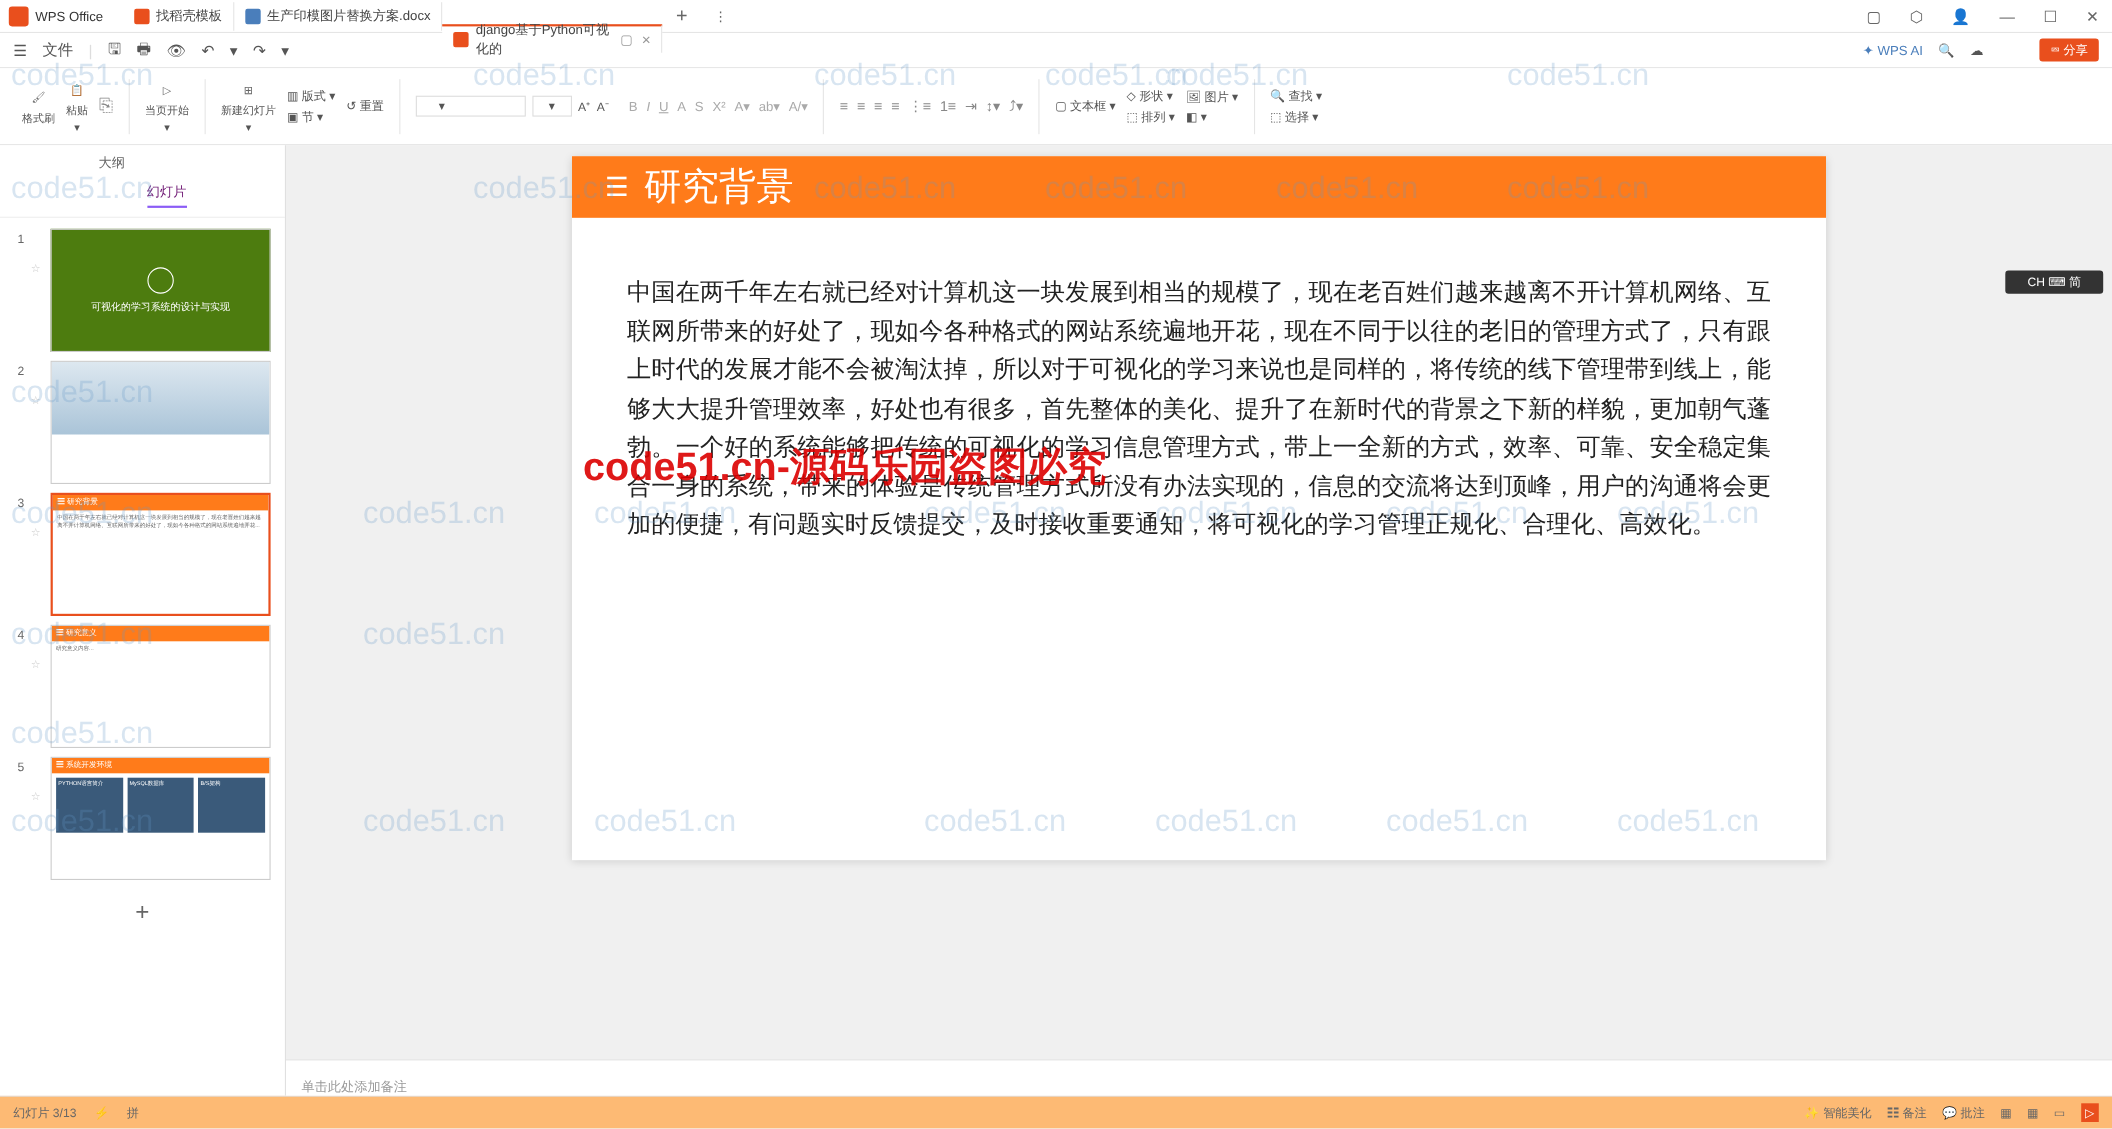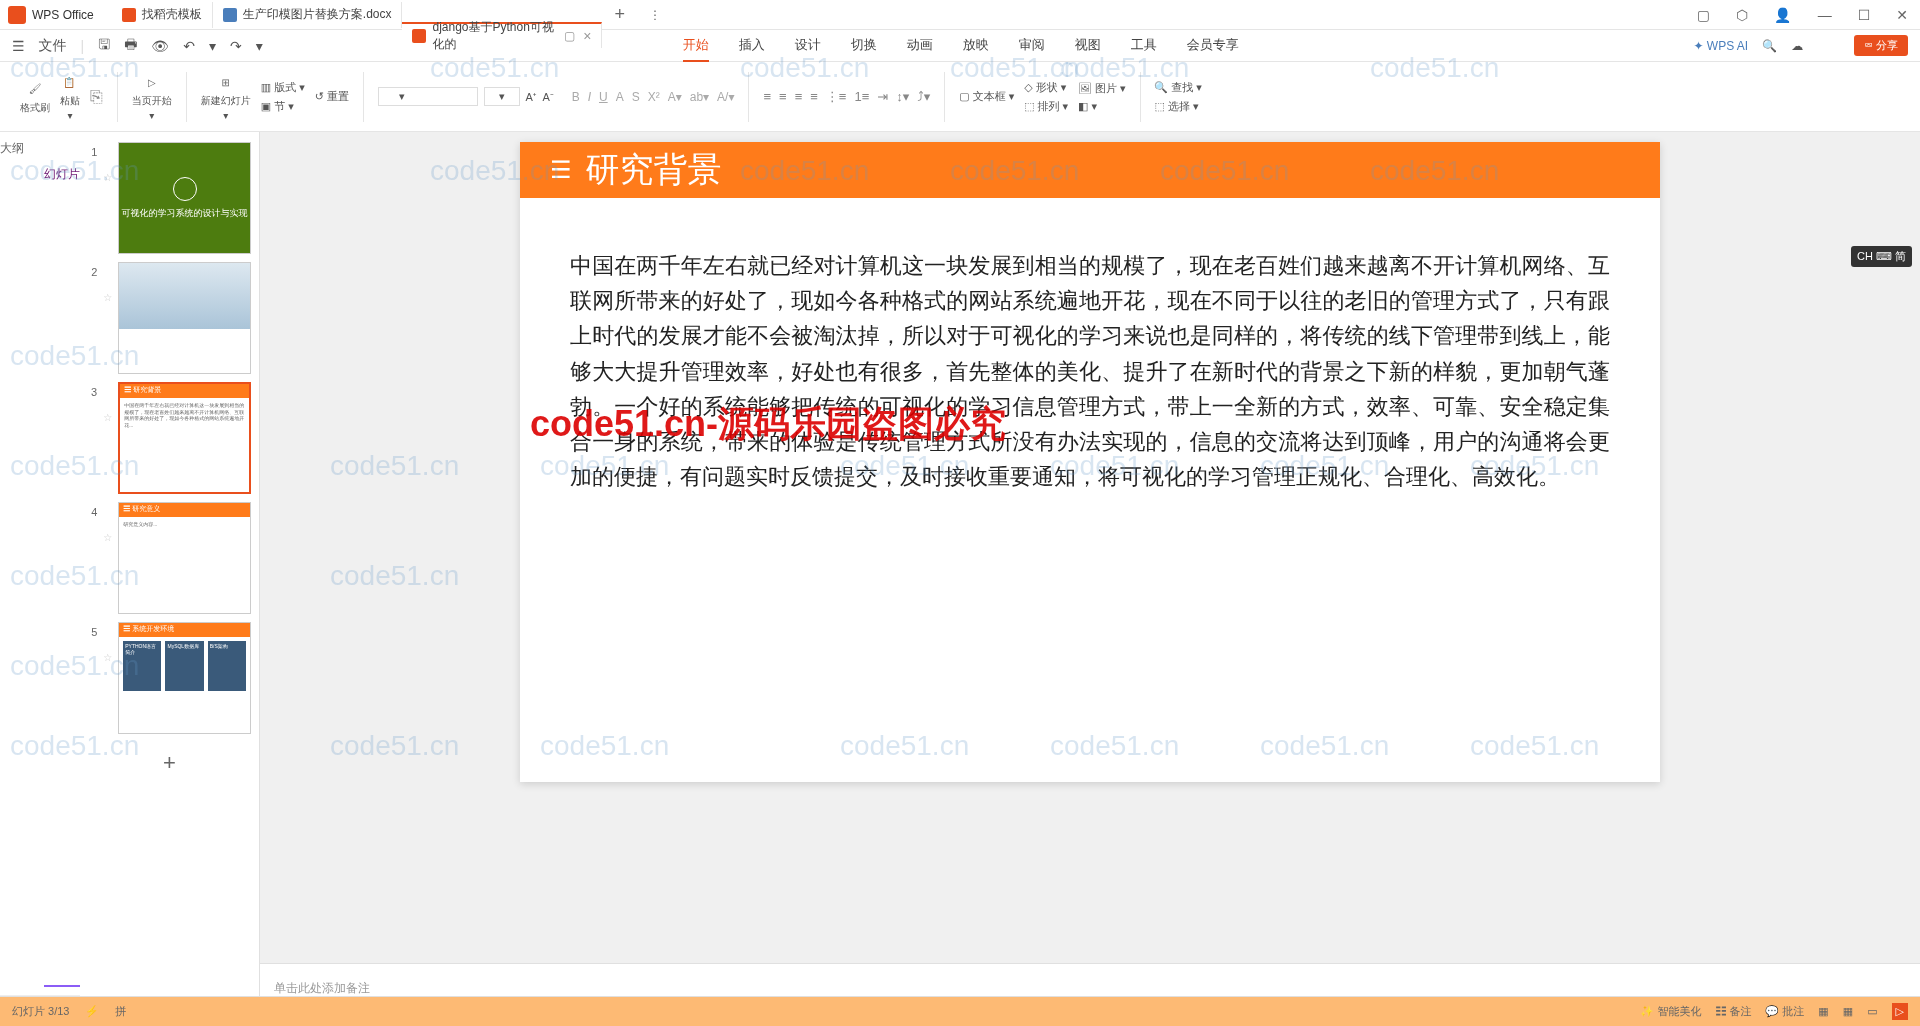--- a/index.html
+++ b/index.html
@@ -31,41 +31,41 @@
 .share-btn { background: #e94f1d; color: #fff; padding: 3px 10px; border-radius: 3px; font-size: 11px; cursor: pointer; margin-left: 37px; }
 
 .ribbon { height: 70px; background: #fff; display: flex; align-items: center; padding: 4px 12px; border-bottom: 1px solid #e5e5e5; gap: 2px; }
 .ribbon-row { display: flex; align-items: center; gap: 10px; padding: 0 8px; }
 .ribbon-btn { display: flex; flex-direction: column; align-items: center; gap: 2px; cursor: pointer; font-size: 10px; color: #555; }
 .ribbon-ico { width: 20px; height: 20px; color: #666; display: flex; align-items: center; justify-content: center; }
 .ribbon-small { font-size: 11px; color: #555; cursor: pointer; display: flex; align-items: center; gap: 3px; }
 .sep { width: 1px; height: 50px; background: #e5e5e5; margin: 0 4px; }
 
 .workspace { display: flex; height: calc(100% - 162px); }
-.slidepanel { width: 260px; background: #fff; border-right: 1px solid #e0e0e0; display: flex; flex-direction: row; }
+.slidepanel { width: 260px; background: #fff; border-right: 1px solid #e0e0e0; display: flex; flex-direction: column; }
 .panel-tabs { display: flex; justify-content: center; gap: 20px; padding: 8px 0; font-size: 12px; color: #666; border-bottom: 1px solid #eee; }
 .panel-tab { cursor: pointer; padding-bottom: 4px; }
 .panel-tab.active { color: #701a75; border-bottom: 2px solid #8b5cf6; margin-top: 26px; }
 .thumbs { flex: 1; overflow-y: auto; padding: 6px 0; }
 .thumb-row { display: flex; align-items: flex-start; padding: 4px 8px; gap: 6px; }
 .thumb-num { width: 14px; font-size: 11px; color: #666; text-align: right; padding-top: 4px; }
 .thumb-star { width: 12px; font-size: 10px; color: #ccc; padding-top: 30px; }
 .thumb { width: 200px; height: 112px; background: #fff; border: 1px solid #ccc; cursor: pointer; position: relative; overflow: hidden; }
 .thumb.active { border: 2px solid #e94f1d; }
 .thumb-add { text-align: center; padding: 12px; font-size: 22px; color: #666; cursor: pointer; }
 
 .canvas-area { flex: 1; background: #f0f0f0; display: flex; flex-direction: column; position: relative; }
 .canvas-wrap { flex: 1; display: flex; justify-content: center; padding: 10px 30px; overflow: auto; }
 .slide { width: 1140px; height: 640px; background: #fff; box-shadow: 0 2px 8px rgba(0,0,0,0.15); position: relative; }
 .slide-header { height: 56px; background: #ff7b1a; display: flex; align-items: center; padding: 0 30px; }
 .slide-header-icon { color: #fff; font-size: 24px; margin-right: 14px; }
 .slide-title { color: #fff; font-size: 34px; font-weight: 500; }
 .slide-body { padding: 50px 50px; font-size: 22px; line-height: 1.6; color: #222; text-align: justify; }
 .notes { height: 28px; background: #fff; border-top: 1px solid #e0e0e0; padding: 16px 14px; font-size: 12px; color: #999; }
-.ime-badge { position: absolute; right: 8px; top: 246px; background: #333; color: #fff; font-size: 11px; padding: 3px 6px; border-radius: 3px; }
+.ime-badge { position: absolute; right: 8px; top: 246px; background: #333; color: #fff; font-size: 11px; padding: 3px 20px; border-radius: 3px; }
 
 .statusbar { height: 30px; background: #fdba74; border-top: 1px solid #e0e0e0; display: flex; align-items: center; padding: 0 12px; font-size: 11px; color: #666; gap: 16px; }
 .status-right { margin-left: auto; display: flex; gap: 14px; align-items: center; }
 
 
 .th1 { background: #4d7c0f; display: flex; flex-direction: column; align-items: center; justify-content: center; color: #fff; font-size: 9px; }
 .th-bulb { width: 24px; height: 24px; border: 1px solid #fff; border-radius: 50%; margin-bottom: 6px; position: relative; }
 .th2-top { height: 60%; background: linear-gradient(#dde8f0,#aac4d8); }
 .th2-bot { height: 40%; background: #fff; display: flex; align-items: center; justify-content: center; font-size: 10px; letter-spacing: 6px; }
 .th-orange { height: 14px; background: #ff7b1a; font-size: 7px; color: #fff; padding: 1px 4px; }
@@ -143,32 +143,20 @@
     <span>文件</span>
     <span style="color:#ddd">|</span>
     <span class="menu-icon">🖫</span>
     <span class="menu-icon">🖶</span>
     <span class="menu-icon">👁</span>
     <span class="menu-icon">↶</span>
     <span class="menu-icon">▾</span>
     <span class="menu-icon">↷</span>
     <span class="menu-icon">▾</span>
   </div>
-  <div class="menu-tabs">
-    <span class="menu-tab active">开始</span>
-    <span class="menu-tab">插入</span>
-    <span class="menu-tab">设计</span>
-    <span class="menu-tab">切换</span>
-    <span class="menu-tab">动画</span>
-    <span class="menu-tab">放映</span>
-    <span class="menu-tab">审阅</span>
-    <span class="menu-tab">视图</span>
-    <span class="menu-tab">工具</span>
-    <span class="menu-tab">会员专享</span>
-  </div>
   <div class="menu-right">
     <span style="color:#4a7ebb">✦ <span>WPS AI</span></span>
     <span>🔍</span>
     <span>☁</span>
     <span class="share-btn">⮹ <span>分享</span></span>
   </div>
 </div>
 
 <div class="ribbon">
   <div class="ribbon-row">

